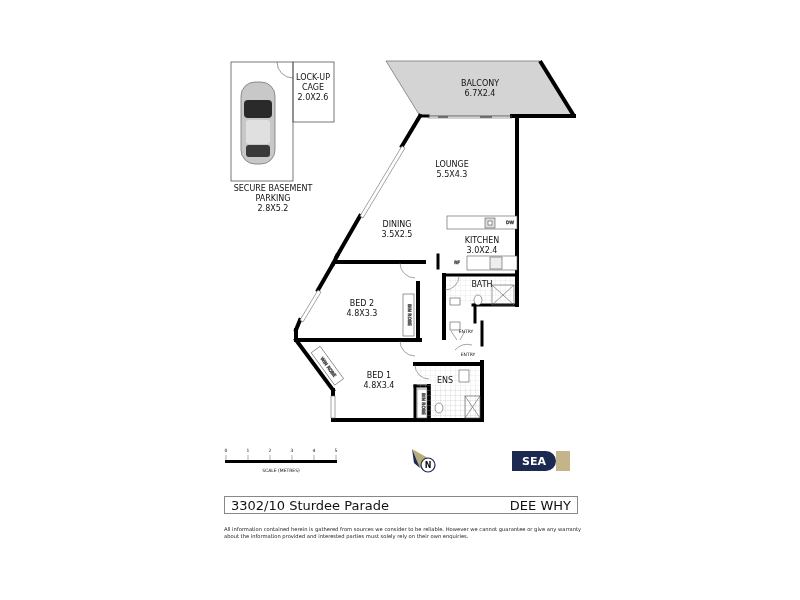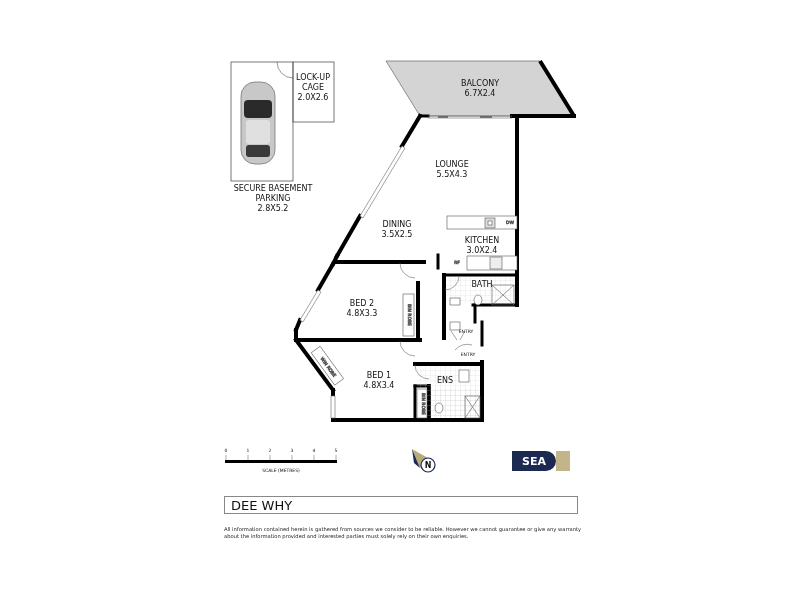--- a/index.html
+++ b/index.html
@@ -189,16 +189,17 @@
     <text x="428" y="468" font-size="8" text-anchor="middle" fill="#1c2a52" font-weight="bold">N</text>
   </g>
 </svg>
 
 <div class="logo">
   <div class="logo-navy">SEA</div>
   <div class="logo-gold"></div>
 </div>
 
 <div class="addr-bar">
+  <span>3302/10 Sturdee Parade</span>
   <span>DEE WHY</span>
 </div>
 
 <div class="disclaimer">All information contained herein is gathered from sources we consider to be reliable.  However we cannot guarantee or give any warranty about the information provided and interested parties must solely rely on their own enquiries.</div>
 
 </body></html>

